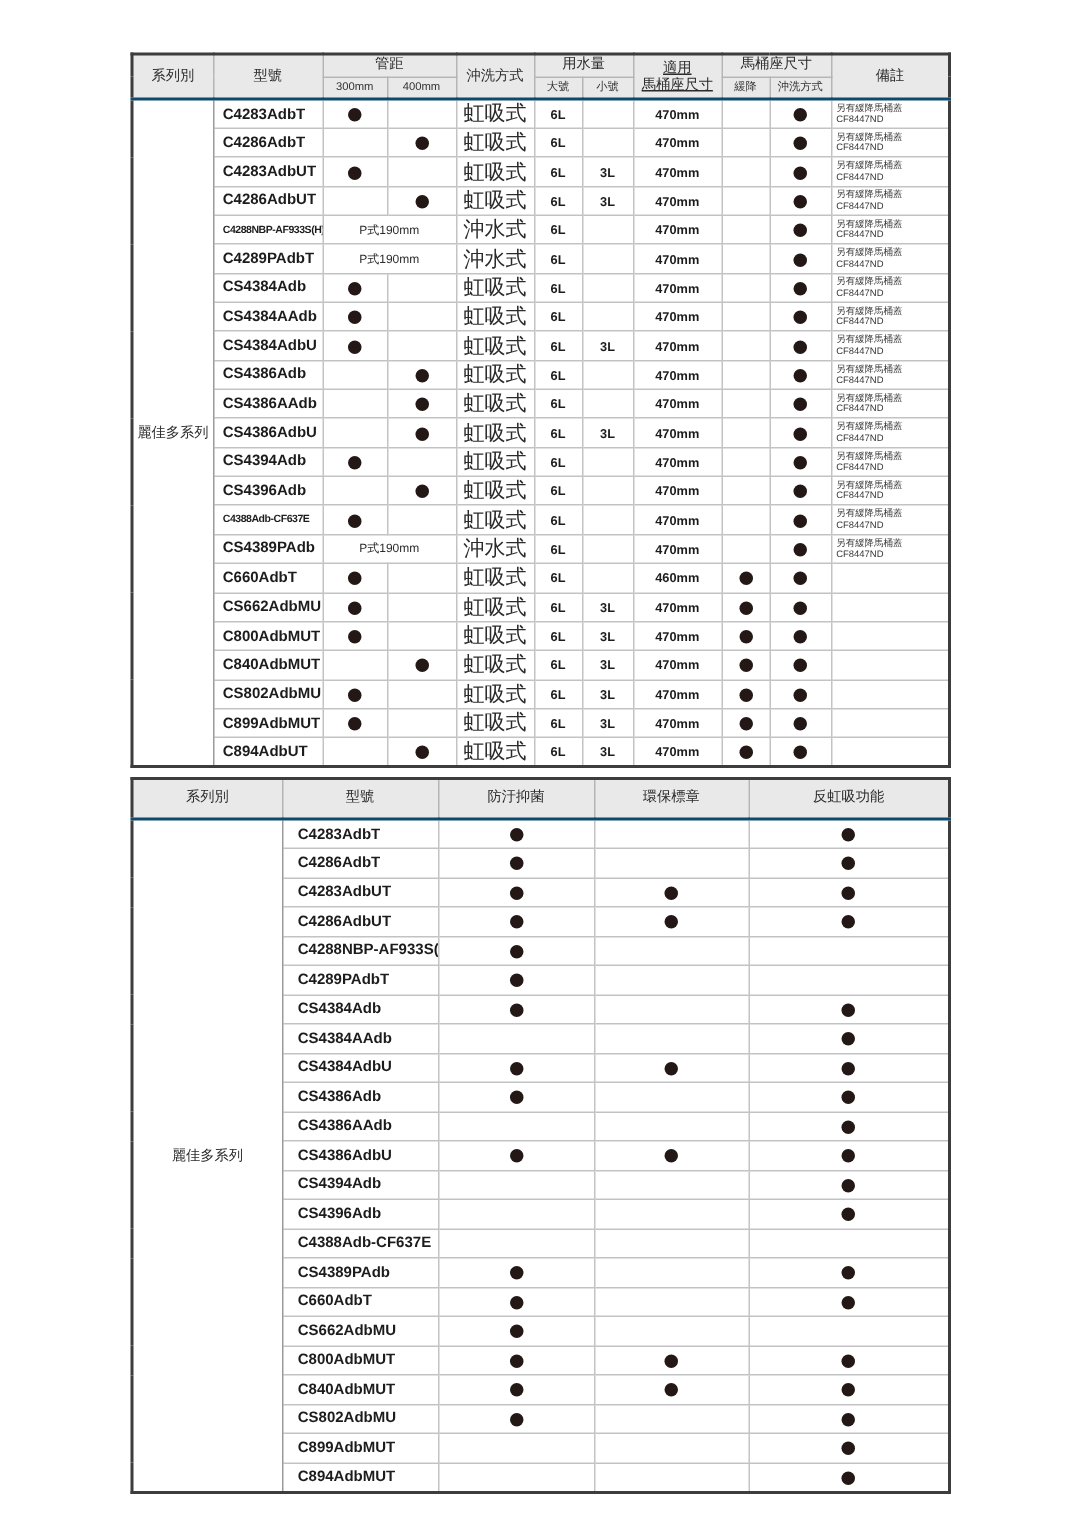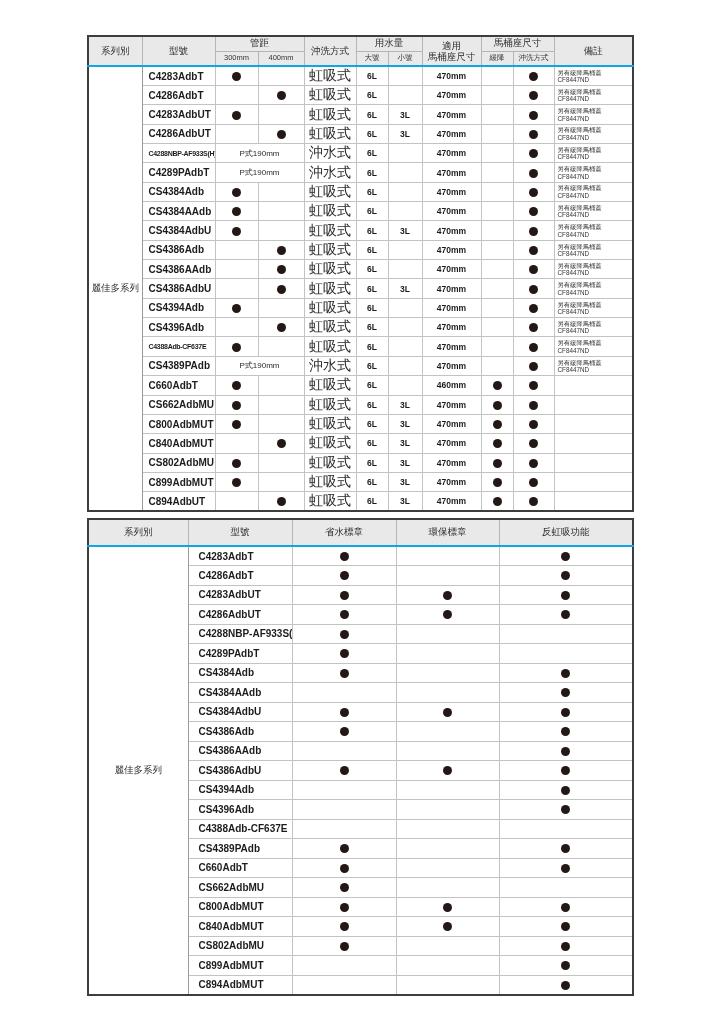--- a/index.html
+++ b/index.html
@@ -12,38 +12,38 @@
   table{border-collapse:collapse;table-layout:fixed;position:absolute;left:87px;width:545px;}
   #t1{top:35px;}
   #t2{top:518px;}
   table{border:2px solid #3d3d3d;}
   thead th{
     background:#e9e9e9;border:1px solid #b5b5b5;
     font-weight:normal;font-size:9.5px;color:#2b2b2b;padding:0;line-height:1.15;
   }
   #t1 thead tr{height:15px;}
   #t2 thead tr{height:27px;}
-  thead{border-bottom:2px solid #0ea5e9;padding-left:12px;}
+  thead{border-bottom:2px solid #0c4a6e;padding-left:12px;}
   th.sub{font-size:7.5px;color:#333;margin-top:20px;}
   tbody td{
     border:1px solid #c3c3c3;font-size:8.5px;text-align:center;vertical-align:middle;
     padding:0;overflow:hidden;white-space:nowrap;
   }
   #t1 tbody tr{height:19.35px;}
   #t2 tbody tr{height:19.5px;}
   td.series{font-size:9.5px;color:#2b2b2b;border-right:1px solid #9a9a9a;text-align:center;}
   td.model{text-align:left;padding-left:6px;font-weight:bold;font-size:10px;color:#1c1c1c;}
   td.model.long{font-size:7px;letter-spacing:-0.3px;}
   #t2 td.model{padding-left:10px;}
   td.val{font-weight:bold;color:#1c1c1c;}
   td.flush{font-size:14px;color:#2b2b2b;}
   td.ptext{font-size:8px;color:#2b2b2b;margin-left:10px;}
   td.note{font-size:6.3px;text-align:left;padding-left:3px;line-height:1.18;color:#333;white-space:normal;}
   .dot{display:inline-block;width:9px;height:9px;border-radius:50%;background:#231815;vertical-align:middle;}
-  .two-line{display:block;line-height:1.2;}
+  .two-line{display:block;line-height:1.2;text-decoration:underline;}
 </style>
 </head>
 <body>
 
 <div class="page">
 
   <table id="t1">
     <colgroup>
       <col style="width:54px">
         <col style="width:73px">
@@ -411,21 +411,21 @@
       <col style="width:100px">
         <col style="width:104px">
         <col style="width:104px">
         <col style="width:103px">
         <col style="width:134px">
     </colgroup>
     <thead>
       <tr>
         <th>系列別</th>
         <th>型號</th>
-        <th>省水標章</th>
+        <th>防汙抑菌</th>
         <th>環保標章</th>
         <th>反虹吸功能</th>
       </tr>
     </thead>
     <tbody id="t2-body">
         <tr>
           <td class="series" rowspan="23">麗佳多系列</td>
           <td class="model">C4283AdbT</td>
           <td><span class="dot"></span></td>
           <td></td>

